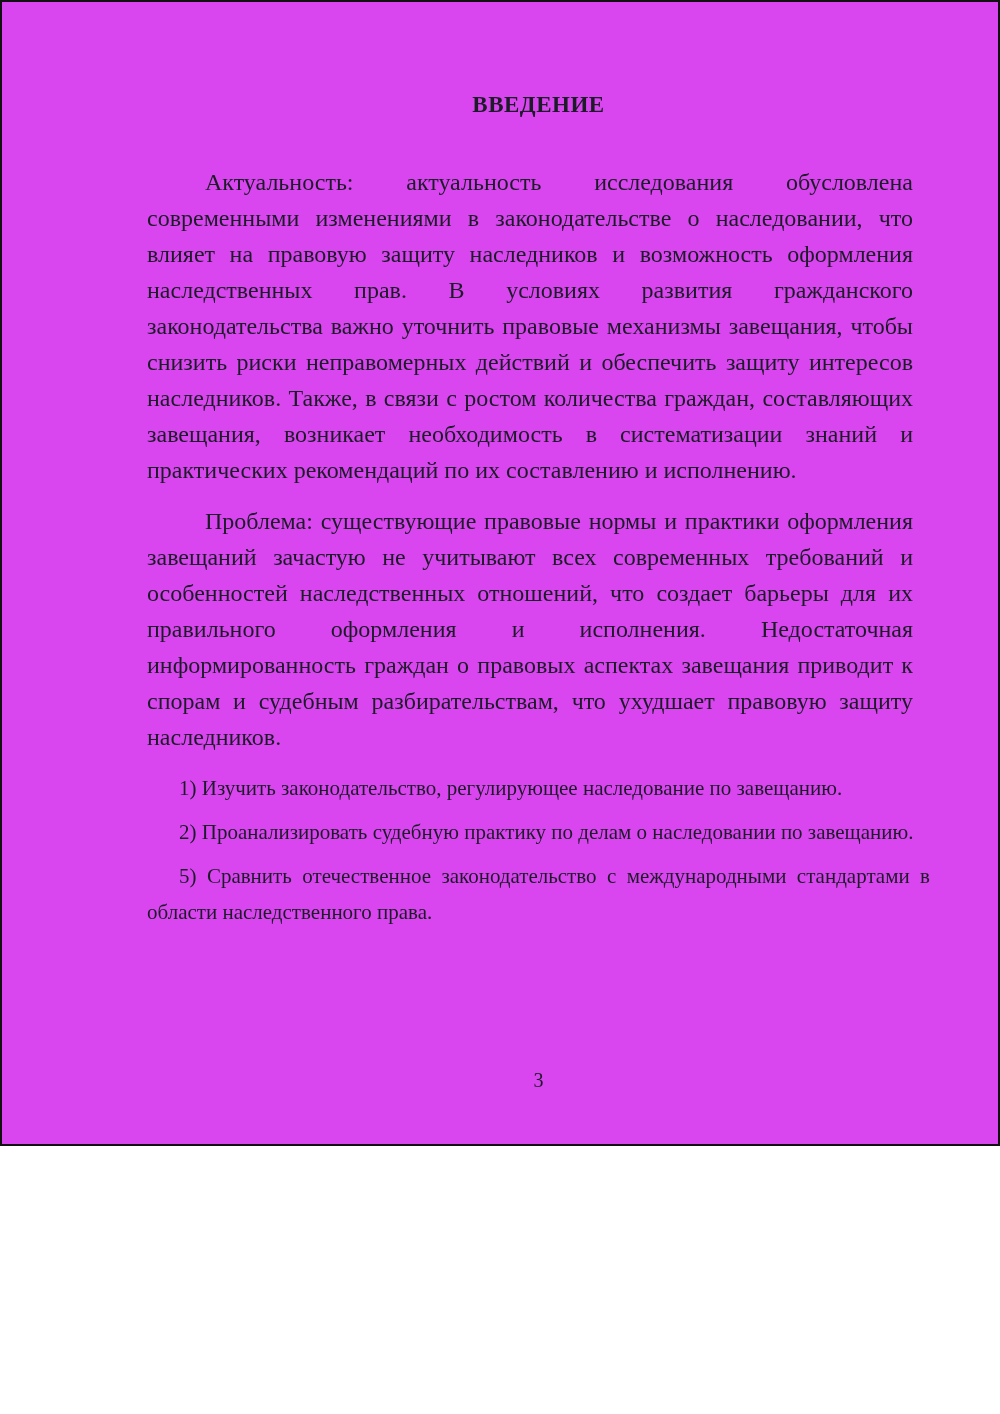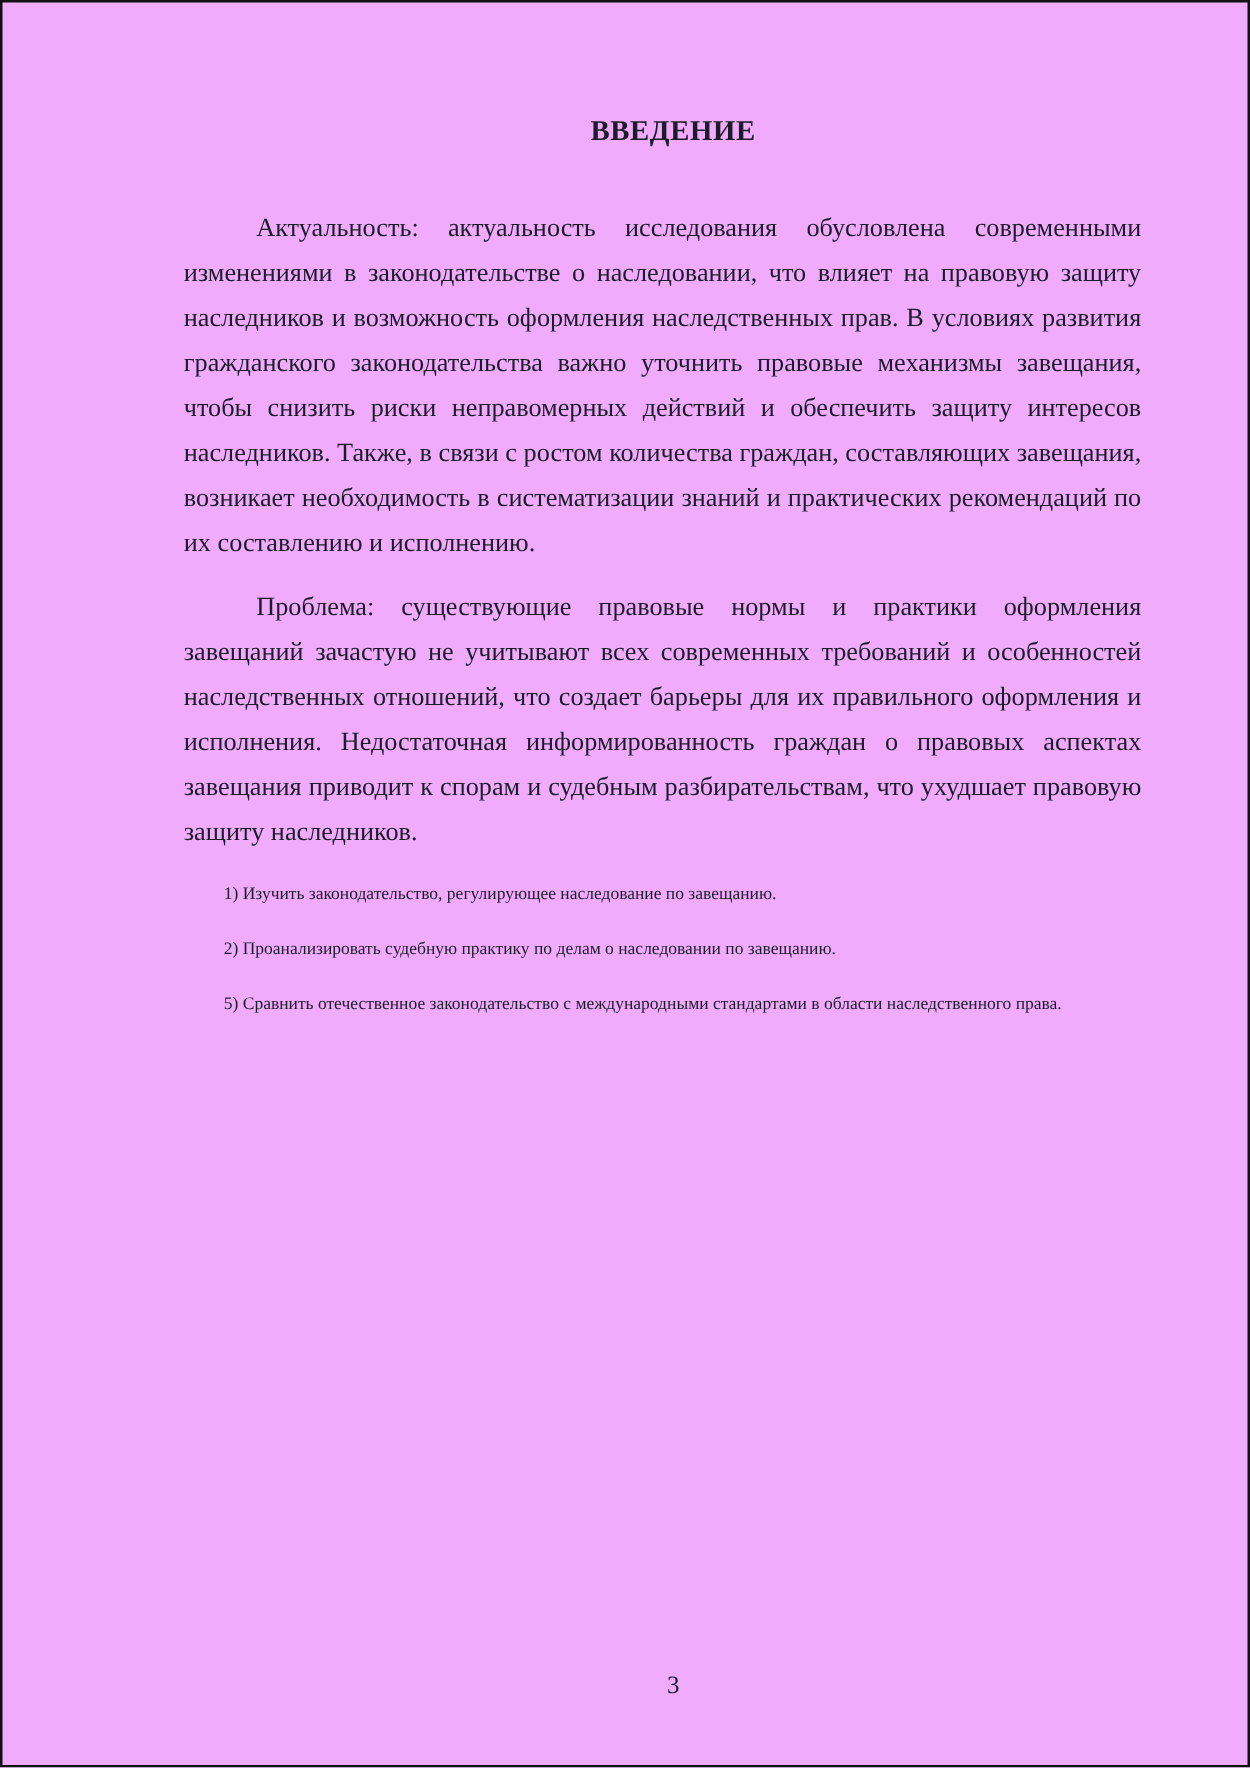--- a/index.html
+++ b/index.html
@@ -3,52 +3,52 @@
 <meta charset="utf-8">
 <style>
   html, body {
     margin: 0;
     padding: 0;
     background: #ffffff;
   }
   .page {
     position: relative;
     width: 1000px;
-    height: 1414px;
+    height: 1146px;
     box-sizing: border-box;
-    background: #f0abfc;
+    background: #d946ef;
     border: 2px solid #111111;
     padding: 90px 68px 60px 145px;
     font-family: "Liberation Serif", "DejaVu Serif", serif;
     color: #1c1c28;
   }
   .doc-title {
     margin: 0 0 46px 0;
     text-align: center;
     font-size: 23px;
     font-weight: bold;
     letter-spacing: 0.5px;
   }
   .para {
     margin: 0 17px 15px 0;
-    font-size: 21px;
+    font-size: 24px;
     line-height: 36px;
     text-align: justify;
     text-indent: 58px;
   }
   .tasks-label {
     margin: 0 0 8px 0;
     font-size: 21px;
     line-height: 36px;
     text-align: left;
     text-indent: 58px;
   }
   .task {
     margin: 0 0 8px 0;
-    font-size: 14px;
+    font-size: 21px;
     line-height: 36px;
     text-align: justify;
     text-indent: 32px;
   }
   .page-number {
     position: absolute;
     bottom: 52px;
     left: 145px;
     right: 68px;
     text-align: center;

